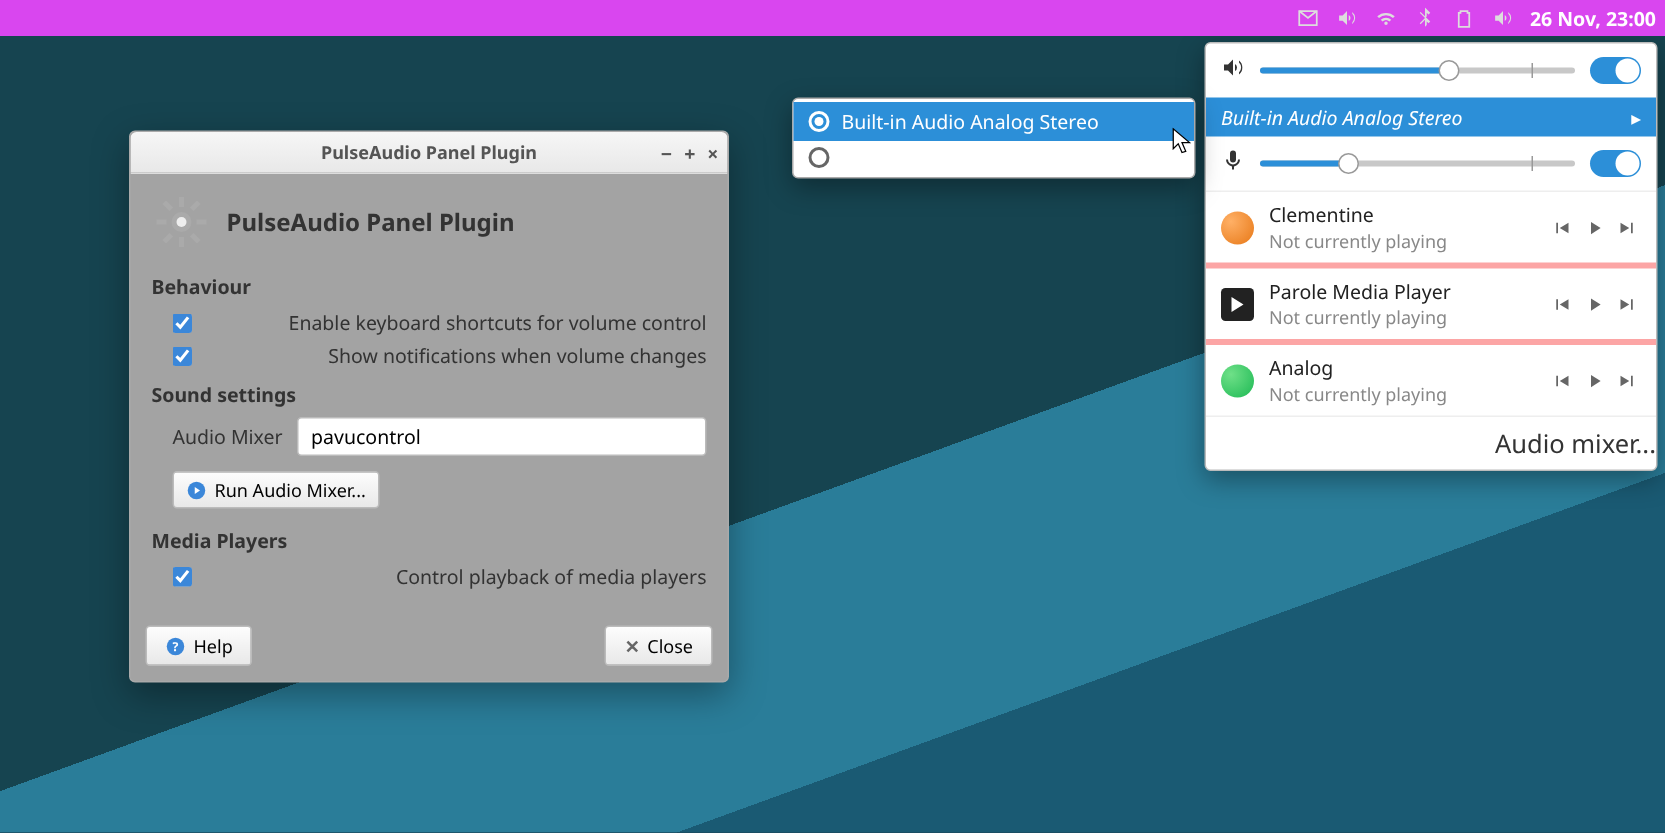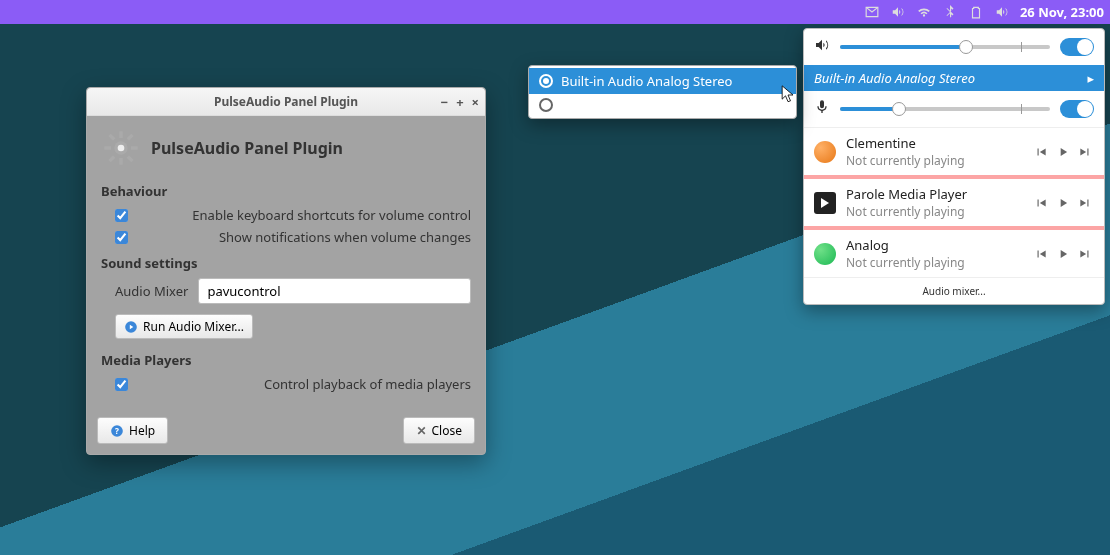--- a/index.html
+++ b/index.html
@@ -8,21 +8,21 @@
     background: #1a4a5e;
   }
   .bg-diagonal {
     position: absolute; left: 0; top: 0; width: 1110px; height: 555px;
     background: linear-gradient(160deg, #164450 0%, #164450 55%, #2a7d99 55%, #2a7d99 75%, #1a5a73 75%);
   }
 
   
   .panel {
     position: absolute; top: 0; left: 0; right: 0; height: 24px;
-    background: #8b5cf6; color: #fff; display: flex; justify-content: flex-end;
+    background: #d946ef; color: #fff; display: flex; justify-content: flex-end;
     align-items: center; font-size: 12px; padding: 12px 6px; gap: 10px;
     z-index: 50;
   }
   .panel-icon { width: 16px; height: 16px; display: flex; align-items: center; justify-content: center; }
   .panel-icon svg { width: 14px; height: 14px; fill: #ddd; }
   .clock { font-weight: bold; font-size: 13px; }
 
   
   .dialog {
     position: absolute; left: 86px; top: 87px; width: 400px;
@@ -112,21 +112,21 @@
   .parole { background: #222; color: #fff; }
   .parole::after { content: ""; width: 0; height: 0; border-left: 8px solid #fff; border-top: 5px solid transparent; border-bottom: 5px solid transparent; }
   .spotify { background: radial-gradient(circle at 30% 30%, #6fe088, #1db954); border-radius: 11px; }
   .app-text { flex: 1; }
   .app-name { font-size: 13px; font-weight: normal; color: #222; }
   .app-status { font-size: 12px; color: #888; }
   .media-btns { display: flex; gap: 4px; flex-shrink: 0; }
   .mbtn { width: 18px; height: 18px; display: flex; align-items: center; justify-content: center; }
   .mbtn svg { width: 14px; height: 14px; fill: #666; }
   .mixer-link {
-    text-align: center; padding: 6px 16px; font-size: 10px; color: #333;
+    text-align: right; padding: 6px 0; font-size: 17px; color: #333;
     border-top: 1px solid #eee;
   }
 
   
   .submenu {
     position: absolute; left: 528px; top: 65px; width: 269px;
     background: #fff; border: 1px solid #aaa; border-radius: 4px;
     box-shadow: 0 6px 18px rgba(0,0,0,.35);
     z-index: 45; font-size: 13px; padding: 2px 0;
   }

